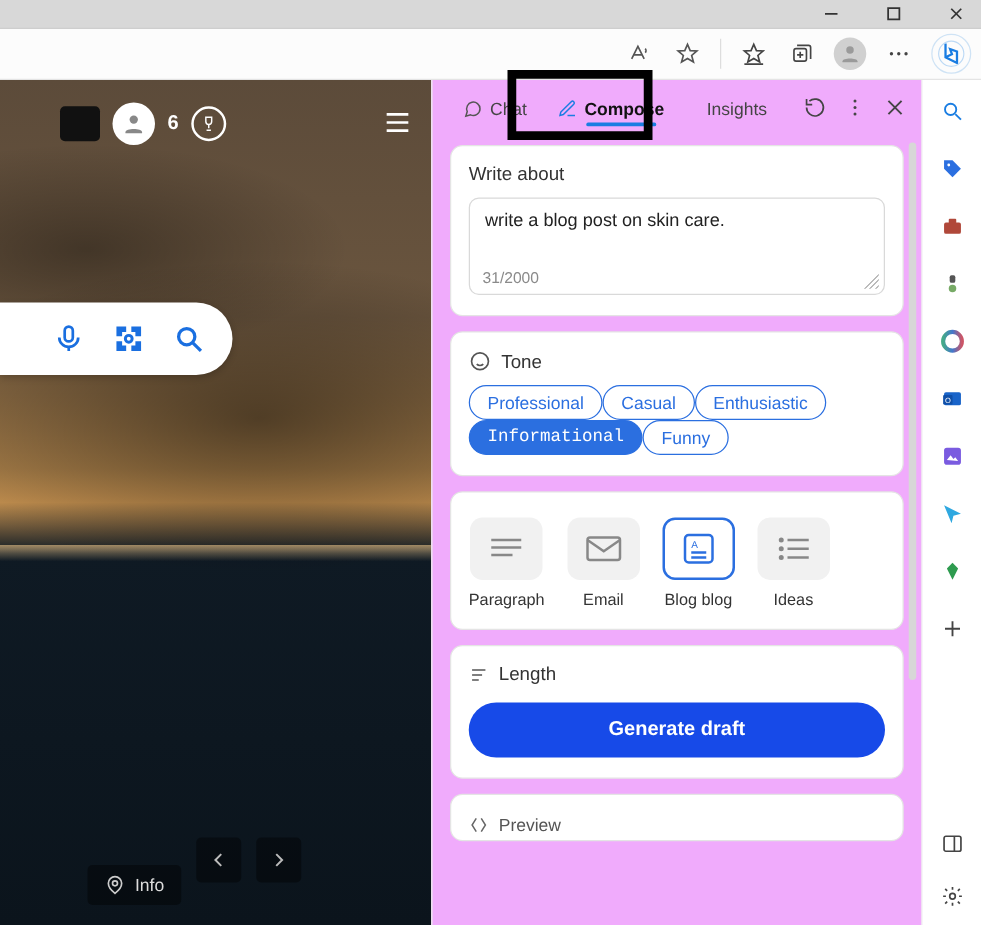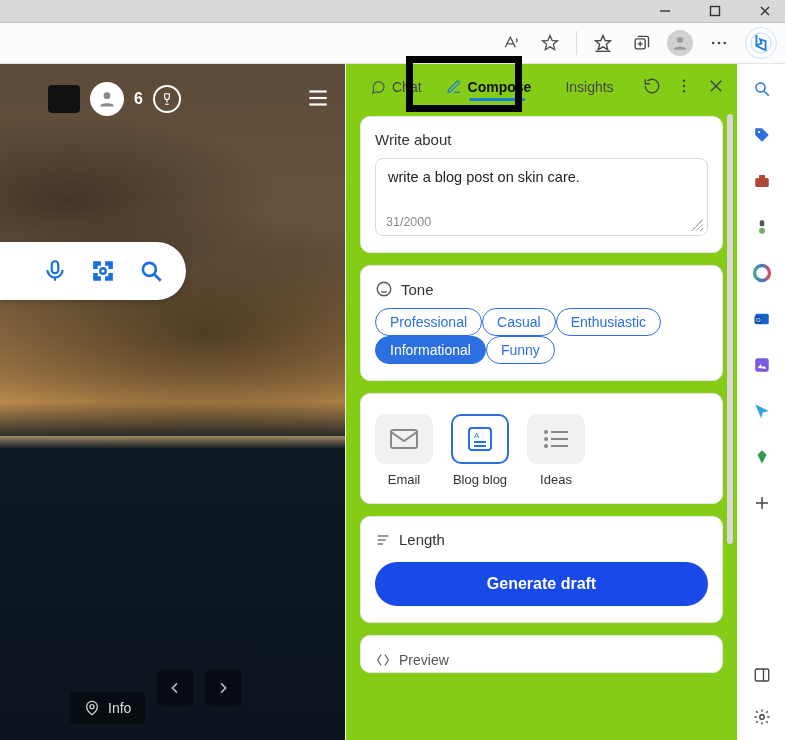--- a/index.html
+++ b/index.html
@@ -86,21 +86,21 @@
     display:flex; align-items:center; gap:12px;
   }
   .info-chip {
     display:flex; align-items:center; gap:8px;
     background: rgba(0,0,0,0.4); color:#ddd;
     padding: 8px 14px; border-radius:4px; font-size:14px;margin-top:40px;
   }
   .sq-btn { width:36px; height:36px; border-radius:4px; background:rgba(0,0,0,0.4); display:flex; align-items:center; justify-content:center; color:#aaa; }
 
   .sidebar-panel {
-    flex:1; position:relative; background:#84cc16;
+    flex:1; position:relative; background:#f0abfc;
     display:flex; flex-direction:column;
     border-left:1px solid #eee;
   }
   .panel-header {
     height:46px; display:flex; align-items:center; justify-content:space-between;
     padding: 0 12px; position:relative;
   }
   .tabs { display:flex; align-items:center; gap:0; }
   .tab { display:flex; align-items:center; gap:6px; padding:10px 12px; color:#444; position:relative; cursor:pointer; }
   .tab.compose { font-weight:600; color:#111; }
@@ -143,21 +143,21 @@
     background:
       linear-gradient(135deg, transparent 0 50%, #bbb 50% 56%, transparent 56% 68%, #bbb 68% 74%, transparent 74% 86%, #bbb 86% 92%, transparent 92%);
   }
 
   .chips { display:flex; flex-wrap:wrap; }
   .chip {
     border:1.5px solid #2b6fe0; color:#2b6fe0;
     padding:5px 14px; border-radius:16px; font-size:14px;
     background:#fff; cursor:pointer;
   }
-  .chip.filled { background:#2b6fe0; color:#fff; border-color:#2b6fe0; }
+  .chip.filled { background:#2b6fe0; color:#fff; border-color:#2b6fe0;font-family:Liberation Mono, monospace; }
 
   .formats { display:flex; gap:18px; margin-top:6px; }
   .fmt { display:flex; flex-direction:column; align-items:center; gap:8px; cursor:pointer; }
   .fmt .box {
     width:58px; height:50px; border-radius:10px; background:#f1f1f1;
     display:flex; align-items:center; justify-content:center; color:#777;
   }
   .fmt.selected .box { background:#fff; border:2px solid #2b6fe0; color:#2b6fe0; }
   .fmt .lbl { font-size:13px; color:#333; }
 
@@ -389,20 +389,30 @@
           <div class="chip">Professional</div>
           <div class="chip">Casual</div>
           <div class="chip">Enthusiastic</div>
           <div class="chip filled">Informational</div>
           <div class="chip">Funny</div>
         </div>
       </div>
 
       <div class="card">
         <div class="formats">
+          <div class="fmt">
+            <div class="box">
+                <svg width="30" height="24" viewBox="0 0 30 24" stroke="#888" stroke-width="2">
+                  <line x1="3" y1="5" x2="27" y2="5"></line>
+                  <line x1="3" y1="11" x2="27" y2="11"></line>
+                  <line x1="3" y1="17" x2="20" y2="17"></line>
+                </svg>
+              </div>
+            <span class="lbl">Paragraph</span>
+          </div>
           <div class="fmt">
             <div class="box">
                 <svg width="30" height="22" viewBox="0 0 30 22" fill="none" stroke="#888" stroke-width="2">
                   <rect x="2" y="2" width="26" height="18" rx="2"></rect>
                   <polyline points="2 4 15 13 28 4"></polyline>
                 </svg>
               </div>
             <span class="lbl">Email</span>
           </div>
           <div class="fmt selected">

